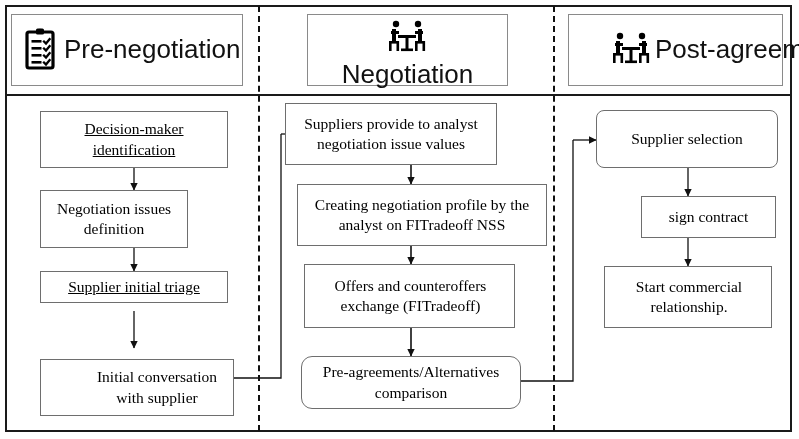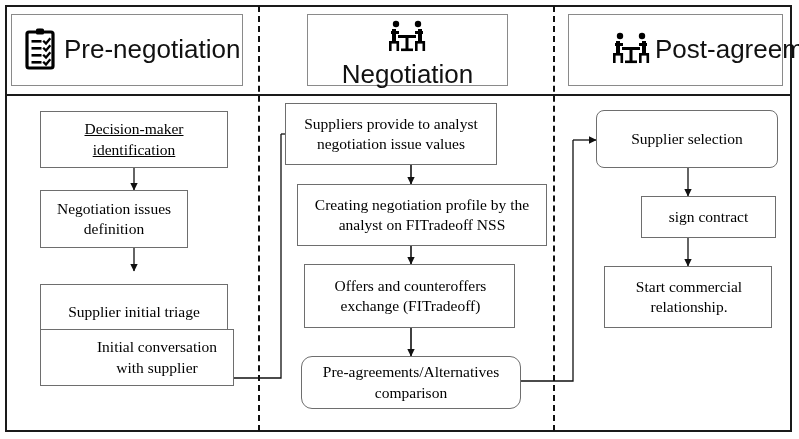--- a/index.html
+++ b/index.html
@@ -189,24 +189,24 @@
     <line x1="688" y1="168" x2="688" y2="196" stroke="#111" stroke-width="1.3" marker-end="url(#ah)"></line>
     <line x1="688" y1="238" x2="688" y2="266" stroke="#111" stroke-width="1.3" marker-end="url(#ah)"></line>
   </svg>
 
   <div class="step" style="left:40px; top:111px; width:188px; height:57px;text-decoration:underline;">
     <span class="step-text">Decision-maker identification</span>
   </div>
   <div class="step" style="left:40px; top:190px; width:148px; height:58px;">
     <span class="step-text">Negotiation issues definition</span>
   </div>
-  <div class="step" style="left:40px; top:284px; width:188px; height:56px;">
+  <div class="step" style="left:40px; top:271px; width:188px; height:32px;text-decoration:underline;">
     <span class="step-text">Supplier initial triage</span>
   </div>
-  <div class="step" style="left:40px; top:329px; width:194px; height:57px;padding-left:46px;">
+  <div class="step" style="left:40px; top:359px; width:194px; height:57px;padding-left:46px;">
     <span class="step-text">Initial conversation with supplier</span>
   </div>
 
   <div class="step" style="left:285px; top:103px; width:212px; height:62px;">
     <span class="step-text">Suppliers provide to analyst negotiation issue values</span>
   </div>
   <div class="step" style="left:297px; top:184px; width:250px; height:62px;">
     <span class="step-text">Creating negotiation profile by the analyst on FITradeoff NSS</span>
   </div>
   <div class="step" style="left:304px; top:264px; width:211px; height:64px;padding-left:8px;">

